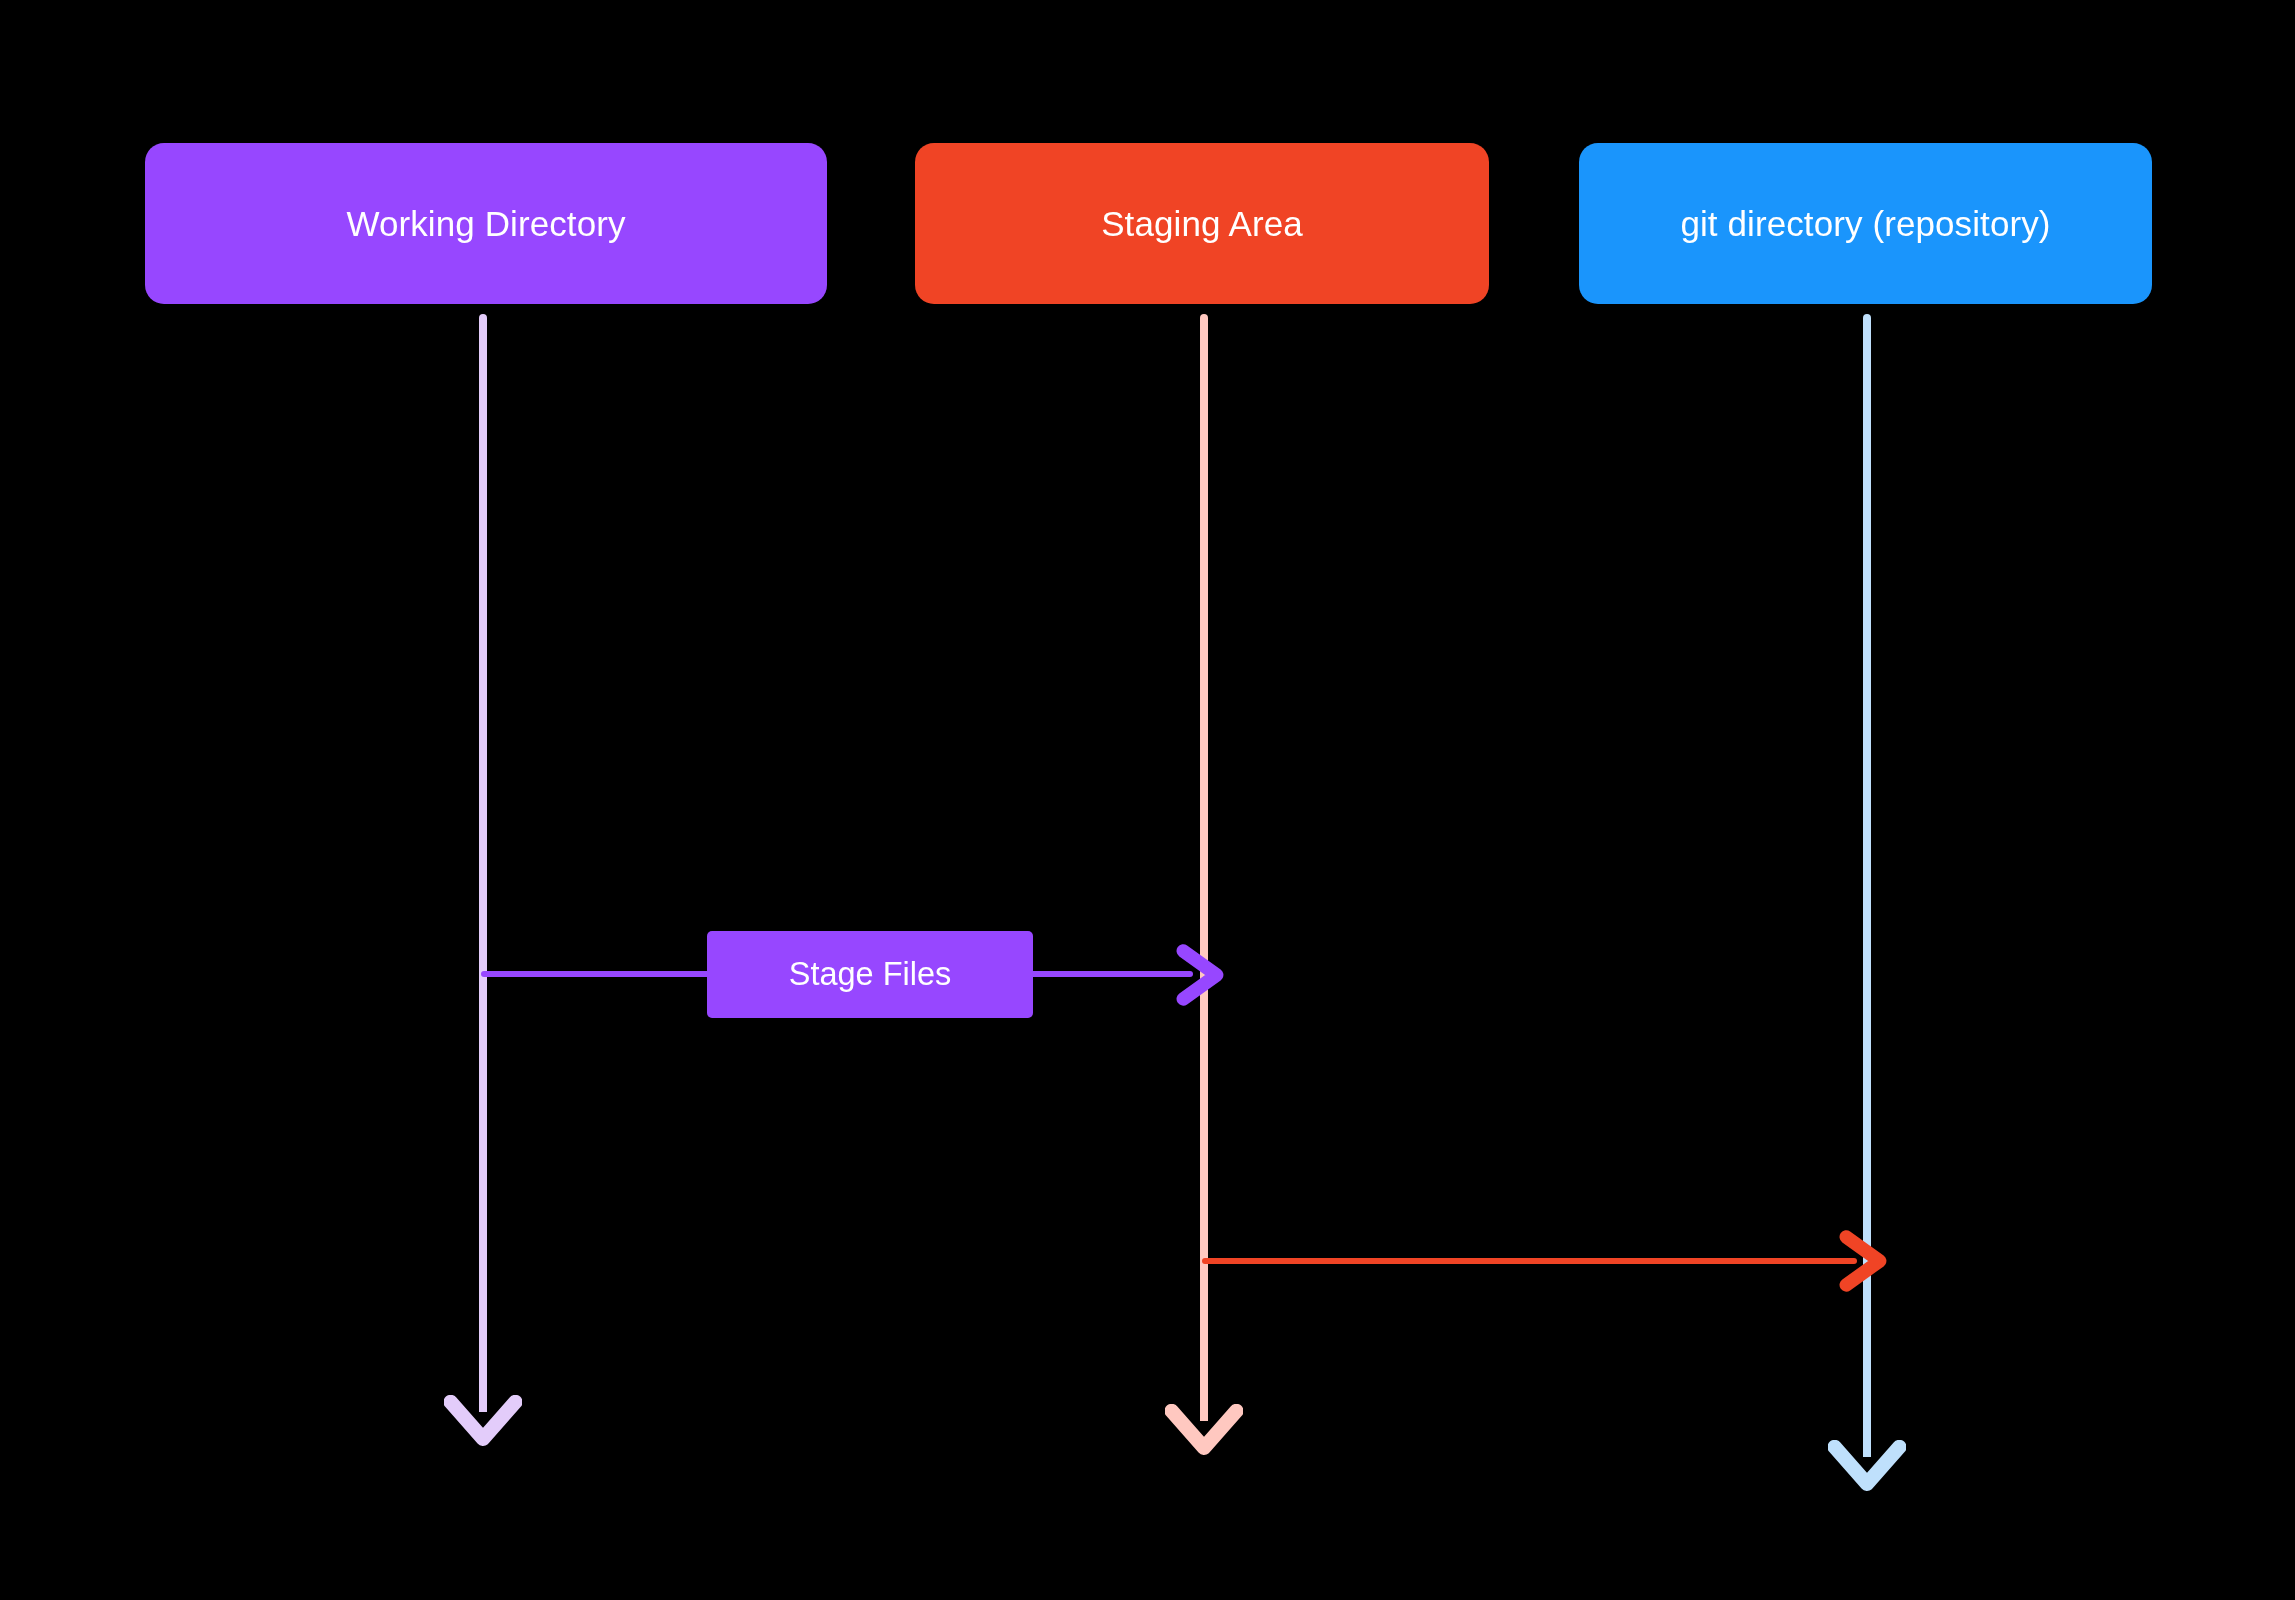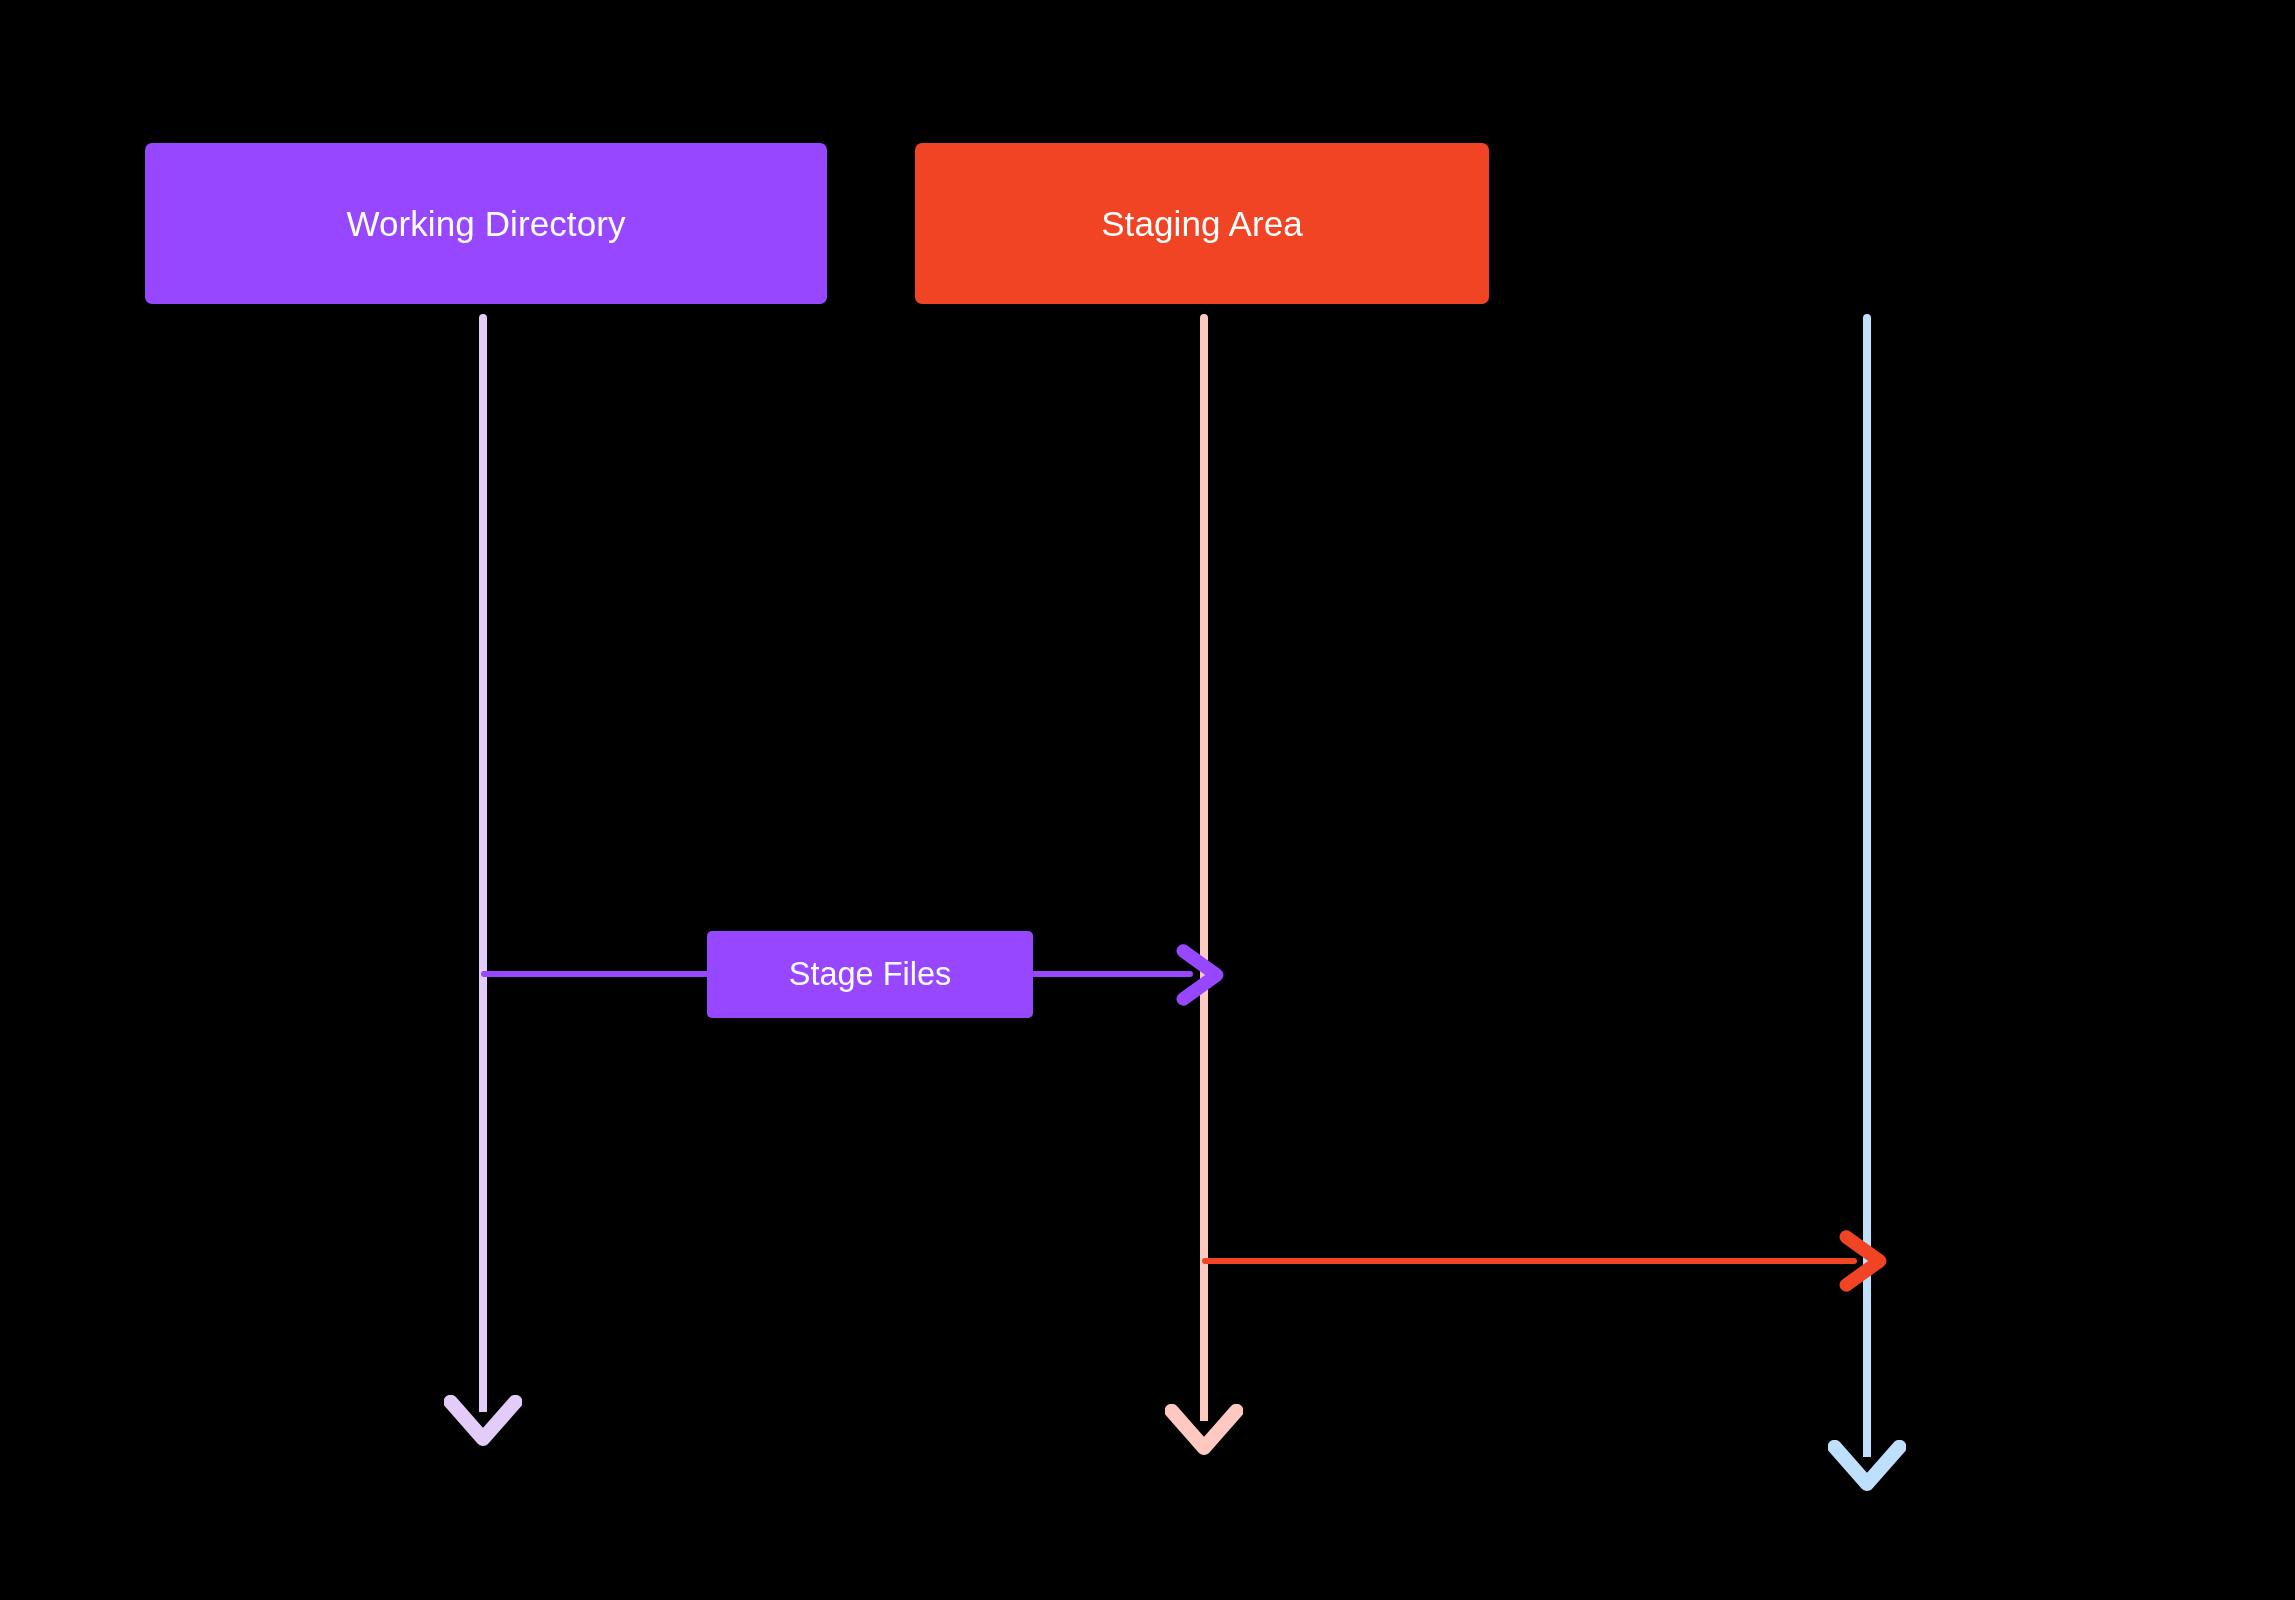--- a/index.html
+++ b/index.html
@@ -14,21 +14,21 @@
     height: 1601px;
     background: #000000;
     overflow: hidden;
     font-family: "Liberation Sans", sans-serif;
   }
   .participant-box {
     position: absolute;
     display: flex;
     align-items: center;
     justify-content: center;
-    border-radius: 7px;
+    border-radius: 19px;
     box-sizing: border-box;
   }
   .participant-label {
     color: #ffffff;
     font-size: 35px;
     font-weight: 400;
     letter-spacing: 0.1px;
     white-space: nowrap;
     line-height: 1;
   }
@@ -70,20 +70,23 @@
 <div id="stage">
 
   <div class="participant-box" style="left:145px; top:143px; width:682px; height:161px; background:#9747FF;">
     <span class="participant-label">Working Directory</span>
   </div>
 
   <div class="participant-box" style="left:915px; top:143px; width:574px; height:161px; background:#F04425;">
     <span class="participant-label">Staging Area</span>
   </div>
 
+  <div class="participant-box" style="left:1579px; top:143px; width:573px; height:161px; background:#1A95FC;">
+    <span class="participant-label">git directory (repository)</span>
+  </div>
 
   <div class="lifeline" style="left:479px; top:314px; height:1098px; background:#E3CCFA;"></div>
 
   <div class="lifeline" style="left:1200px; top:314px; height:1107px; background:#FFC8C0;"></div>
 
   <div class="lifeline" style="left:1863px; top:314px; height:1143px; background:#BFE0FC;"></div>
 
   <svg class="lifeline-end" style="left:444px; top:1395px;" width="78" height="62" viewBox="0 0 140 110">
     <path d="M 12 12 L 70 78 L 128 12" fill="none" stroke="#E3CCFA" stroke-width="26" stroke-linecap="round" stroke-linejoin="round"></path>
   </svg>

